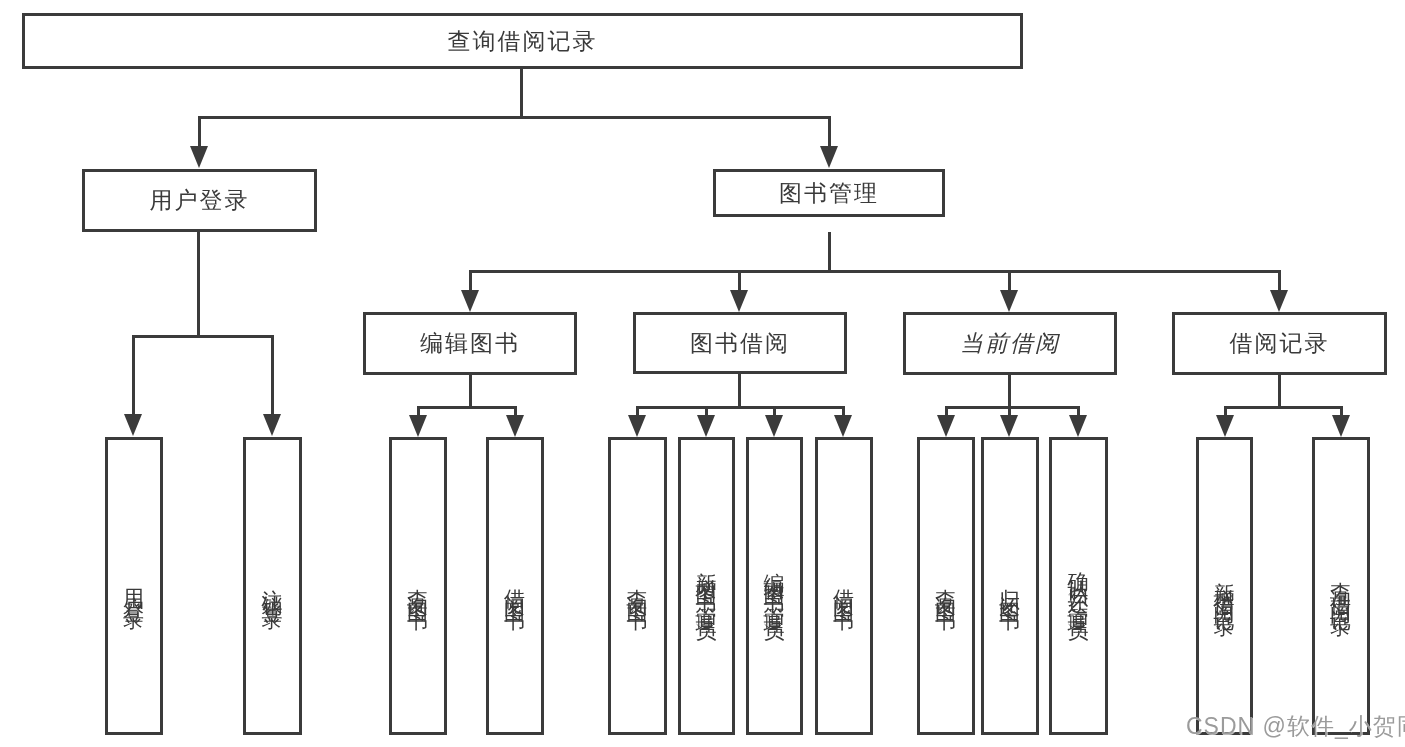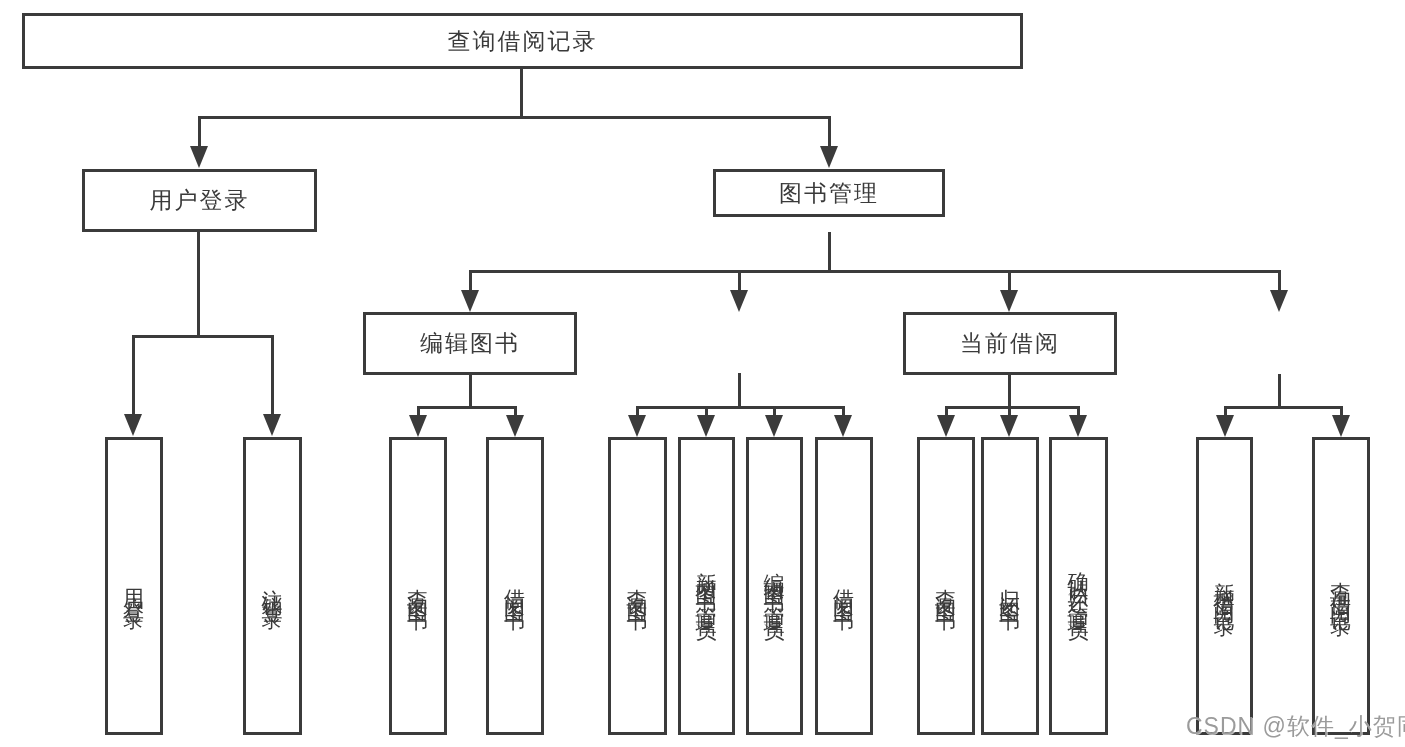--- a/index.html
+++ b/index.html
@@ -73,23 +73,25 @@
 <div id="canvas">
 
   <div class="box h" style="left:22px; top:13px; width:1001px; height:56px;">查询借阅记录</div>
 
   <div class="box h" style="left:82px; top:169px; width:235px; height:63px;">用户登录</div>
 
   <div class="box h" style="left:713px; top:169px; width:232px; height:48px;">图书管理</div>
 
   <div class="box h" style="left:363px; top:312px; width:214px; height:63px;">编辑图书</div>
 
+  <div class="box h" style="left:633px; top:312px; width:214px; height:62px;">图书借阅</div>
 
-  <div class="box h" style="left:903px; top:312px; width:214px; height:63px;">当前借阅</div>
+  <div class="box h" style="left:903px; top:312px; width:214px; height:63px;font-style:italic;">当前借阅</div>
 
+  <div class="box h" style="left:1172px; top:312px; width:215px; height:63px;">借阅记录</div>
 
   <div class="box v" style="left:105px; top:437px; width:58px; height:298px;">
     <span class="vtext">用户登录</span>
   </div>
   <div class="box v" style="left:243px; top:437px; width:59px; height:298px;">
     <span class="vtext">注销登录</span>
   </div>
 
   <div class="box v" style="left:389px; top:437px; width:58px; height:298px;">
     <span class="vtext">查询图书</span>

